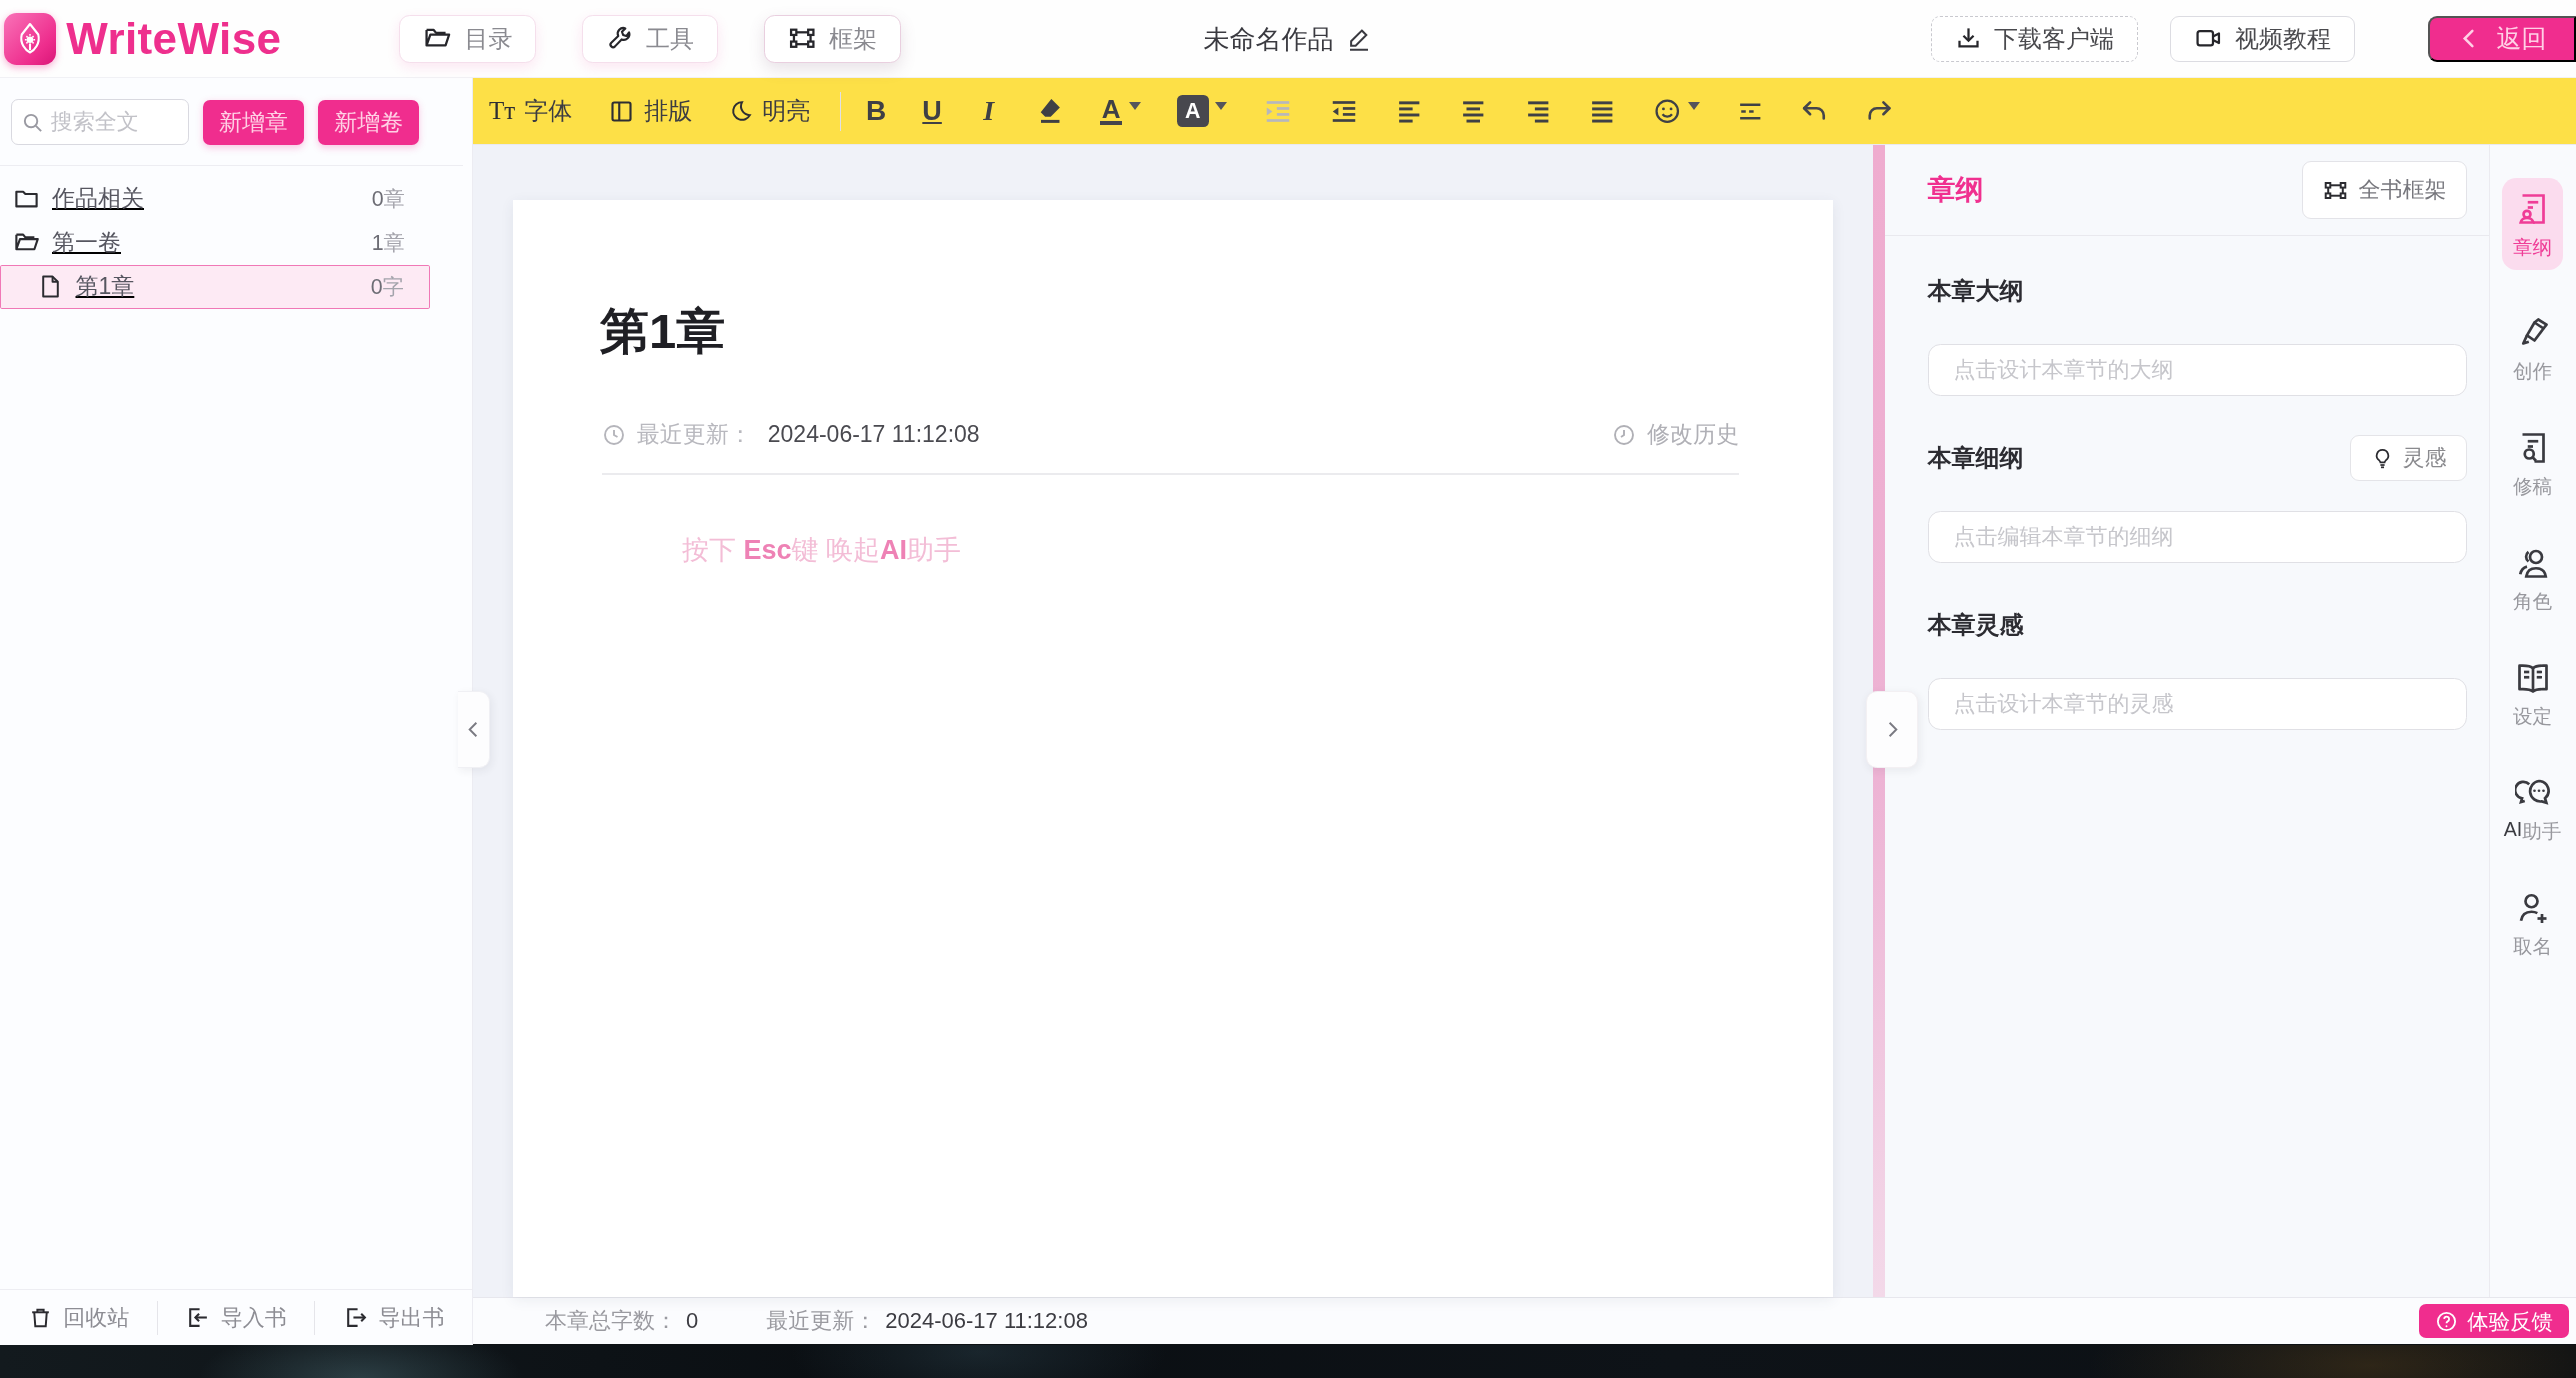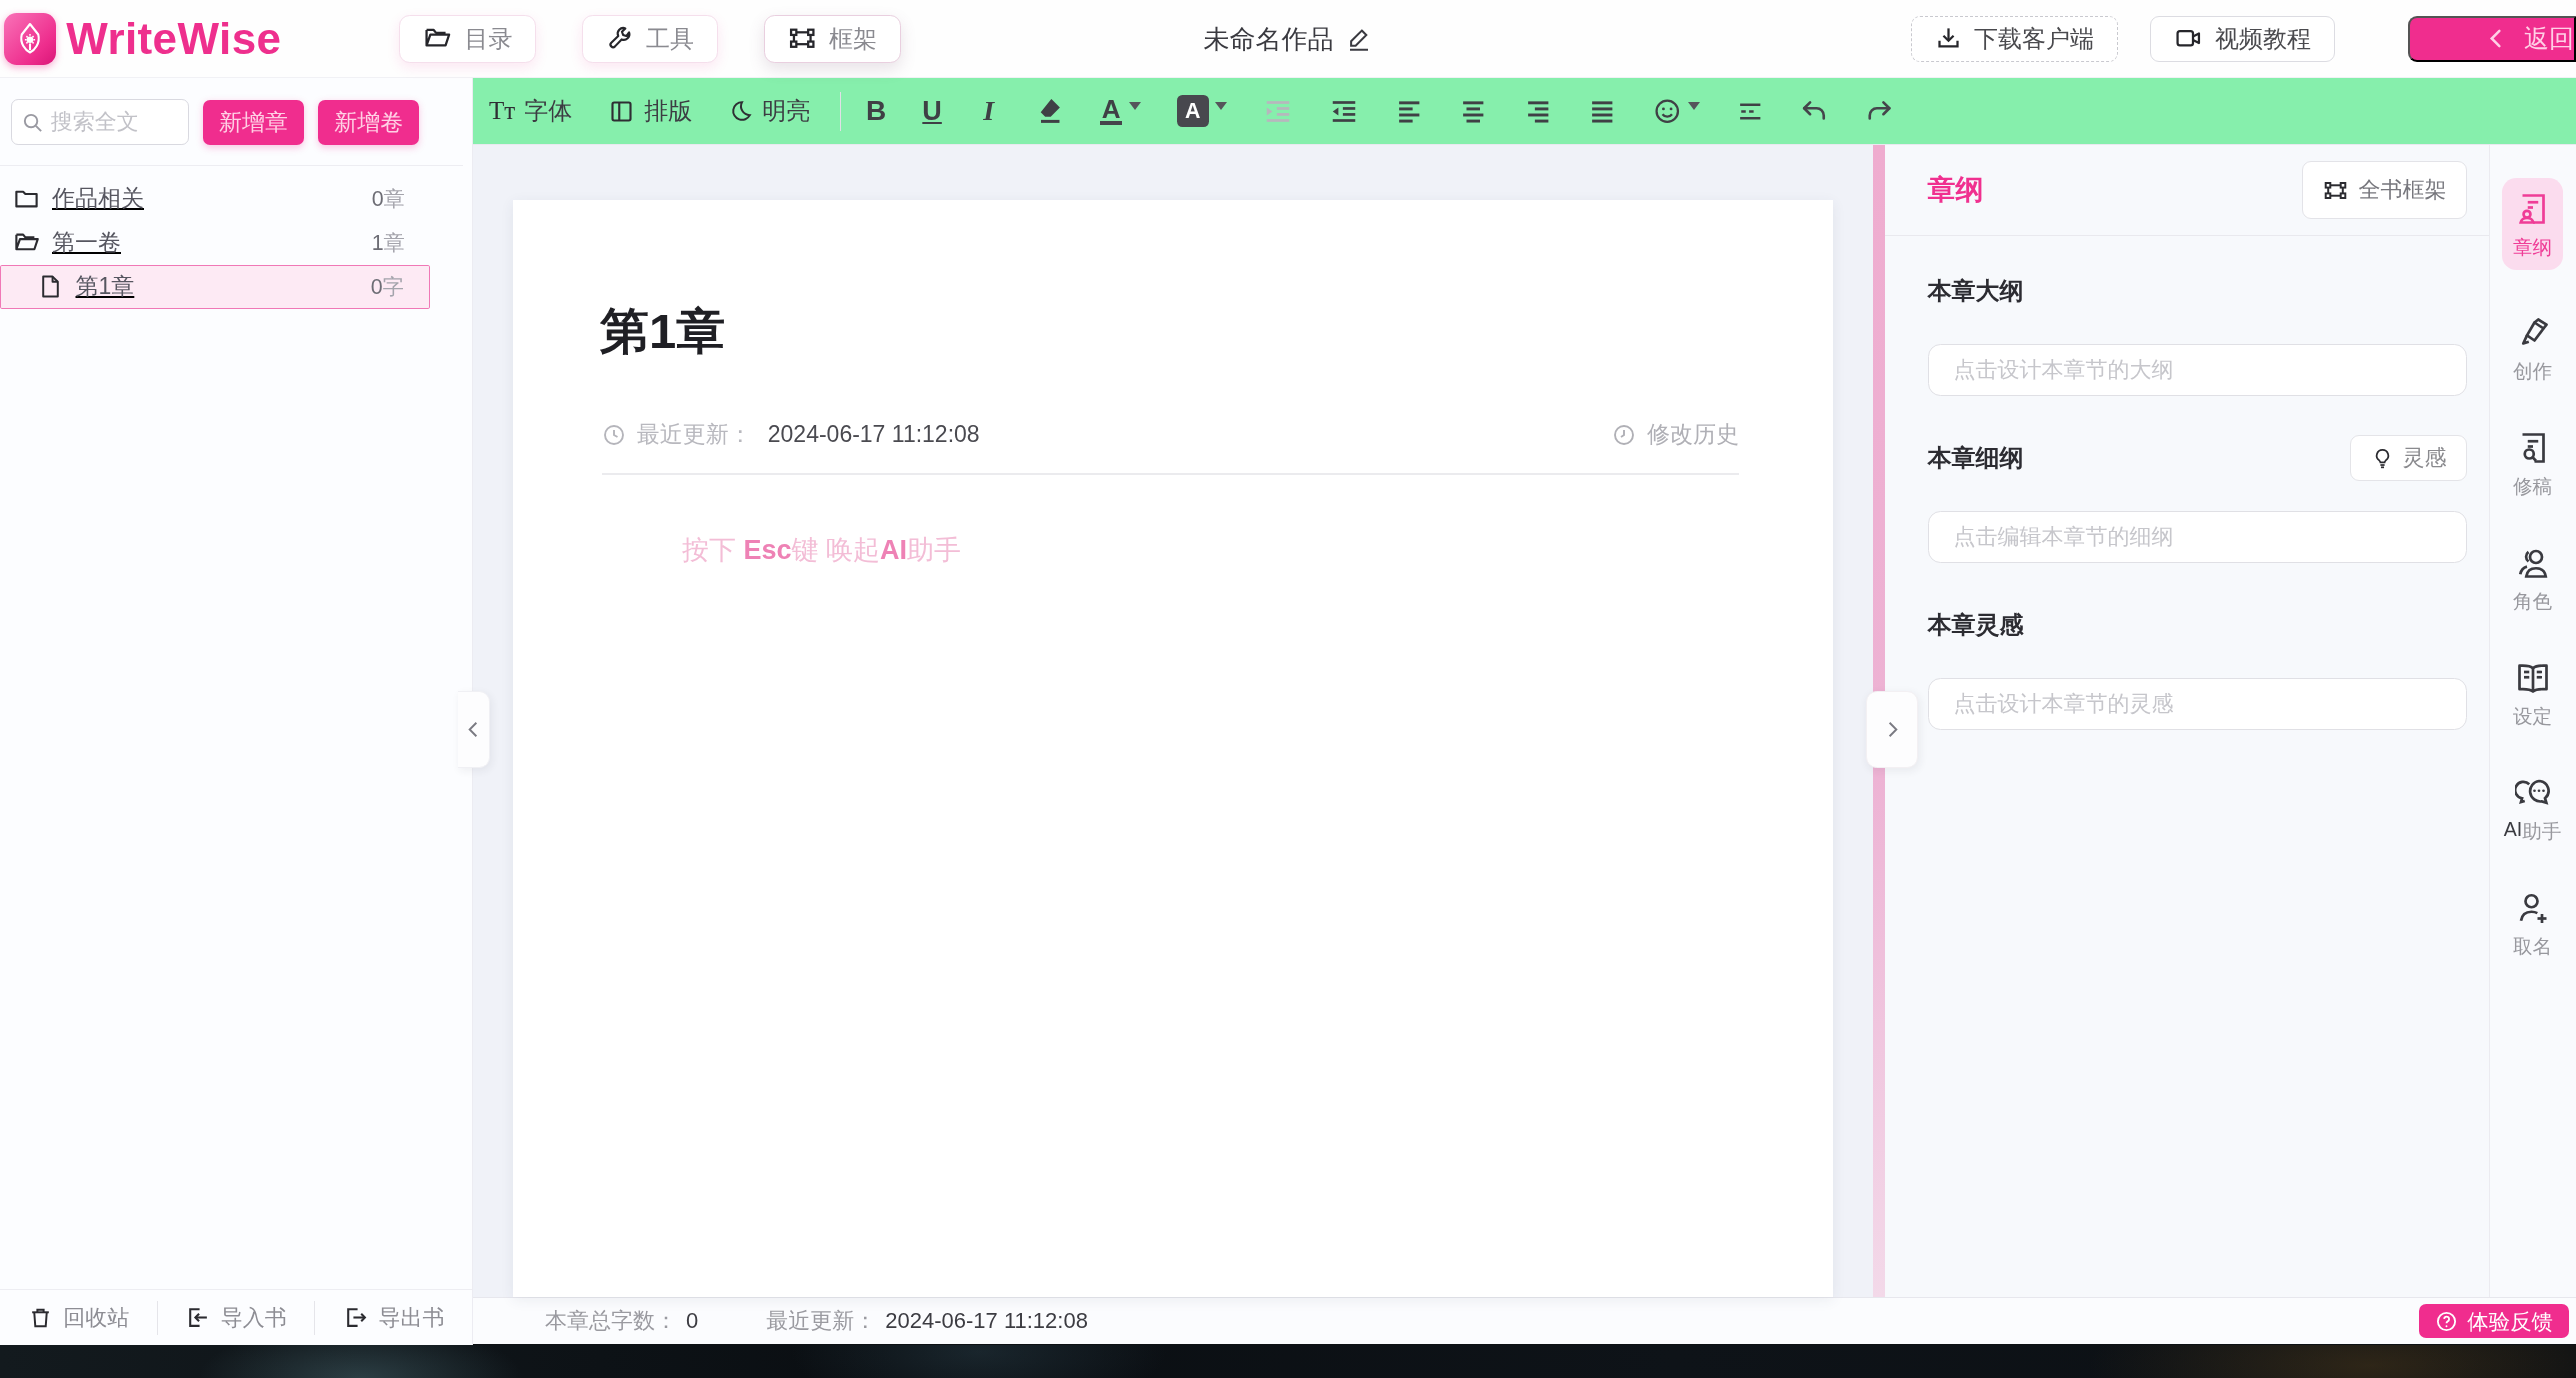--- a/index.html
+++ b/index.html
@@ -19,22 +19,22 @@
           border:0.9px solid #f5dfec; border-radius:10.7px; box-shadow:0 4.5px 12.5px rgba(233,31,134,.10);
           font-size:24px; color:#8a8a90; cursor:pointer; }
   .hbtn.raised { border-color:#e9cfdf; box-shadow:0 6.2px 16px rgba(120,80,110,.16); }
   .doc-title { position:absolute; left:50%; top:50%; transform:translate(-50%,-50%);
                display:flex; align-items:center; gap:12px; font-size:26px; color:#3a3a40; }
   .hright { margin-left:auto; display:flex; align-items:center; }
   .ghost-btn { height:46px; padding:0 23px; display:flex; align-items:center; gap:12.5px; border-radius:9px;
                background:#fff; font-size:24px; color:#4a4a4e; cursor:pointer; }
   .ghost-btn.dashed { border:1.3px dashed #c9c9cf; }
   .ghost-btn.solid  { border:0.9px solid #dcdce2; margin-left:32px; }
-  .back-btn { margin-left:73px; width:168px; height:46px; border-radius:9px 0 0 9px; background:#f02d8e;
-              display:flex; align-items:center; justify-content:flex-end; gap:16px; font-size:25px; color:#ffd0e6; cursor:pointer; }
+  .back-btn { margin-left:73px; width:148px; height:46px; border-radius:9px 0 0 9px; background:#f02d8e;
+              display:flex; align-items:center; justify-content:center; gap:16px; font-size:25px; color:#ffd0e6; cursor:pointer; }
 
   
   .main { position:absolute; left:0; top:78px; width:2576px; height:1267px; display:flex; }
 
   
   .sidebar { width:473px; height:100%; background:#fcfdff; border-right:0.9px solid #ececf2; display:flex; flex-direction:column; position:relative; }
   .search-row { display:flex; align-items:center; gap:14.3px; margin:21.4px 0 0 10.7px; }
   .search-box { width:178px; height:46px; border:0.9px solid #d9d9e0; border-radius:7.1px; background:#fff;
                 display:flex; align-items:center; padding:0 9px; gap:7.1px; }
   .search-box input { border:none; outline:none; width:116px; font-size:22px; color:#555; background:transparent; }
@@ -57,21 +57,21 @@
 
   
   .handle { position:absolute; top:613px; height:77px; background:#fdfdfe; display:flex; align-items:center; justify-content:center;
             box-shadow:1.8px 2.7px 9px rgba(40,44,60,.07); cursor:pointer; z-index:6; color:#7a7a82; }
   .handle svg { width:23px; height:23px; }
   .handle-left  { left:458px; width:32px; border:0.9px solid #f0f0f4; border-left:none; border-radius:0 10.7px 10.7px 0; }
   .handle-right { left:1866px; width:52px; border:0.9px solid #f3f0f3; border-radius:10.7px; }
 
   
   .workspace { width:2103px; height:100%; display:flex; flex-direction:column; }
-  .toolbar { height:67px; background:#86efac; border-bottom:0.9px solid #e9e9ef; display:flex; align-items:center; padding-left:16px; }
+  .toolbar { height:67px; background:#fde047; border-bottom:0.9px solid #e9e9ef; display:flex; align-items:center; padding-left:16px; }
   .tool { display:flex; align-items:center; gap:9px; font-size:24px; color:#3c3c42; cursor:pointer; }
   .tool + .tool { margin-left:36px; }
   .tb-sep { width:0.9px; height:39px; background:#e0e0e6; margin:0 25px 0 30px; }
   .fmt { display:flex; align-items:center; gap:36px; }
   .fmt-item { display:flex; align-items:flex-end; gap:4.5px; cursor:pointer; color:#3f4045; }
   .b-glyph { font-size:28px; font-weight:800; }
   .u-glyph { font-size:27px; font-weight:600; text-decoration:underline; }
   .i-glyph { font-size:28px; font-family:"Liberation Serif","DejaVu Serif",serif; font-style:italic; font-weight:600; padding:0 5.4px; }
   .a-color { font-size:26px; font-weight:700; line-height:.95; border-bottom:4.5px solid #45454b; padding:0 1.8px; }
   .a-box { width:32px; height:32px; background:#48484e; border-radius:5.4px; color:#fff; font-size:21.4px; font-weight:700;

